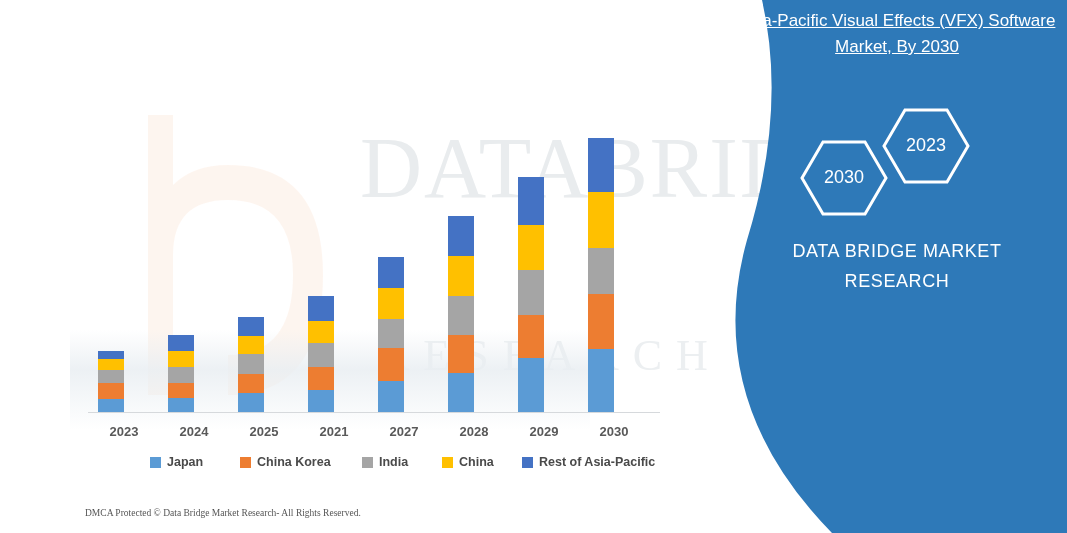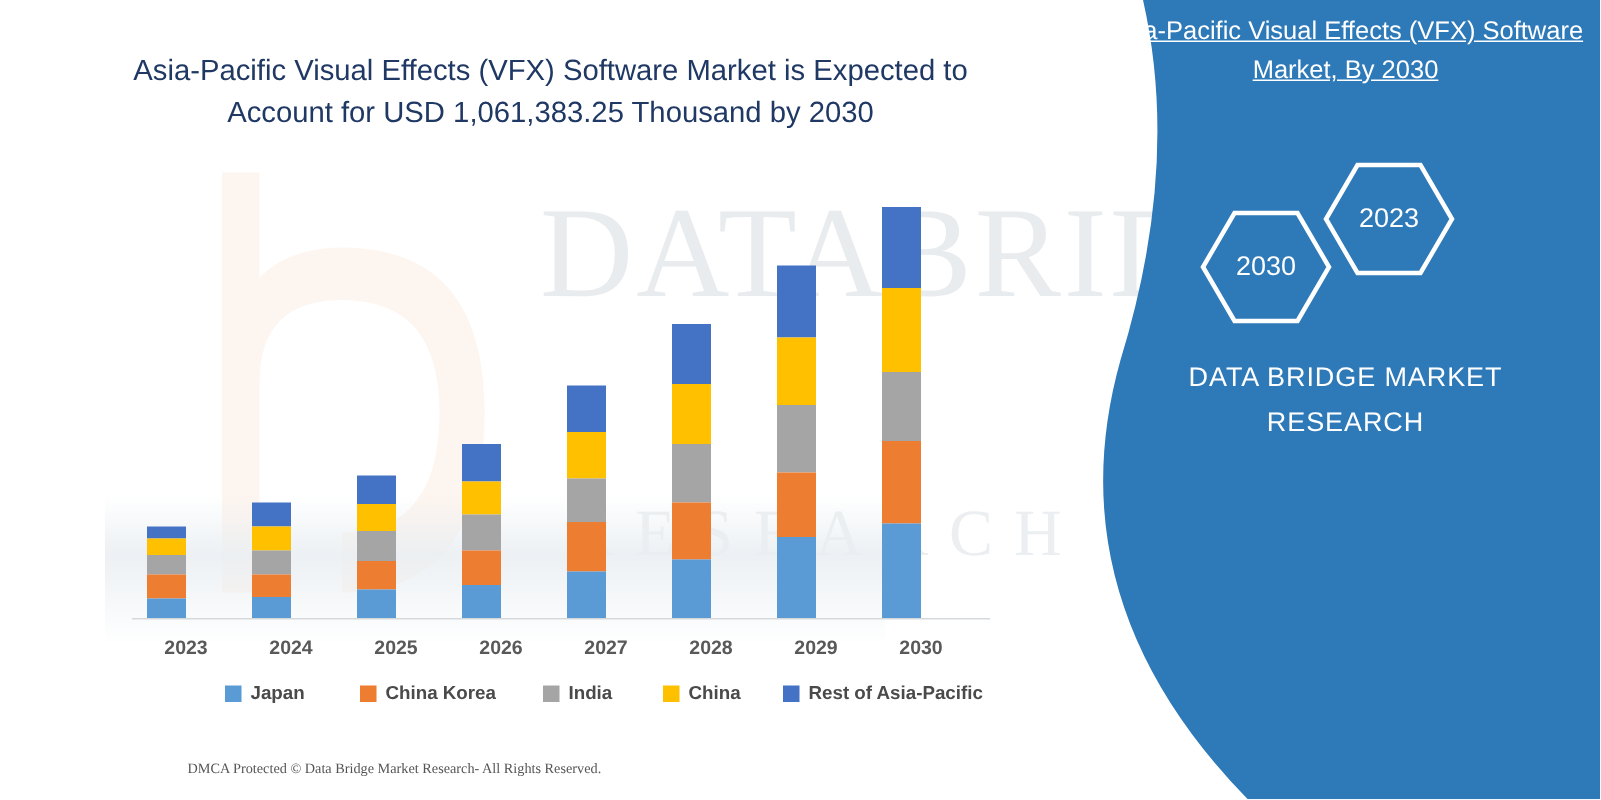--- a/index.html
+++ b/index.html
@@ -140,21 +140,21 @@
 
   
   .footer {
     position: absolute;
     top: 508px;
     font-family: "Liberation Serif", serif;
     font-size: 9.5px;
     color: #555555;
     white-space: nowrap;
   }
-  .footer-left { left: 85px; margin-left: 40px; }
+  .footer-left { left: 85px; }
   .footer-right { left: 402px; }
 
   
   .panel {
     position: absolute;
     right: 0;
     top: 0;
     width: 380px;
     height: 533px;
     pointer-events: none;
@@ -211,21 +211,20 @@
 
 <div id="canvas">
 
   <svg class="wm-logo" viewBox="0 0 210 300">
     <path d="M30 10 L30 290 L55 290 L55 150 Q55 95 110 95 Q175 95 175 170 Q175 250 110 250 L110 290 Q205 290 205 170 Q205 60 110 60 Q75 60 55 80 L55 10 Z" fill="#F4A26B"></path>
   </svg>
   <div class="wm-text">DATABRIDGE</div>
   <div class="wm-text2">RESEARCH</div>
   <div class="wm-band"></div>
 
-  <div class="chart-title">Asia-Pacific Visual Effects (VFX) Software Market is Expected to Account for USD 1,061,383.25 Thousand by 2030</div>
 
   <div class="plot">
     <div class="axis-line"></div>
     <div id="bars">
         <div class="bar" style="left: 18px;">
           <div class="seg" style="height: 8px; background: rgb(68, 114, 196);"></div>
           <div class="seg" style="height: 11px; background: rgb(255, 192, 0);"></div>
           <div class="seg" style="height: 13px; background: rgb(165, 165, 165);"></div>
           <div class="seg" style="height: 16px; background: rgb(237, 125, 49);"></div>
           <div class="seg" style="height: 13px; background: rgb(91, 155, 213);"></div>
@@ -279,21 +278,21 @@
           <div class="seg" style="height: 55px; background: rgb(237, 125, 49);"></div>
           <div class="seg" style="height: 63px; background: rgb(91, 155, 213);"></div>
         </div>
       </div>
   </div>
 
   <div class="xlabels">
       <div class="xlabel" style="left: 9px;">2023</div>
       <div class="xlabel" style="left: 79px;">2024</div>
       <div class="xlabel" style="left: 149px;">2025</div>
-      <div class="xlabel" style="left: 219px;">2026</div>
+      <div class="xlabel" style="left: 219px;">2021</div>
       <div class="xlabel" style="left: 289px;">2027</div>
       <div class="xlabel" style="left: 359px;">2028</div>
       <div class="xlabel" style="left: 429px;">2029</div>
       <div class="xlabel" style="left: 499px;">2030</div>
     </div>
 
   <div class="legend">
       <div class="legend-item" style="left: 45px;">
         <span class="legend-swatch" style="background: rgb(91, 155, 213);"></span>
         <span class="legend-label">Japan</span>

